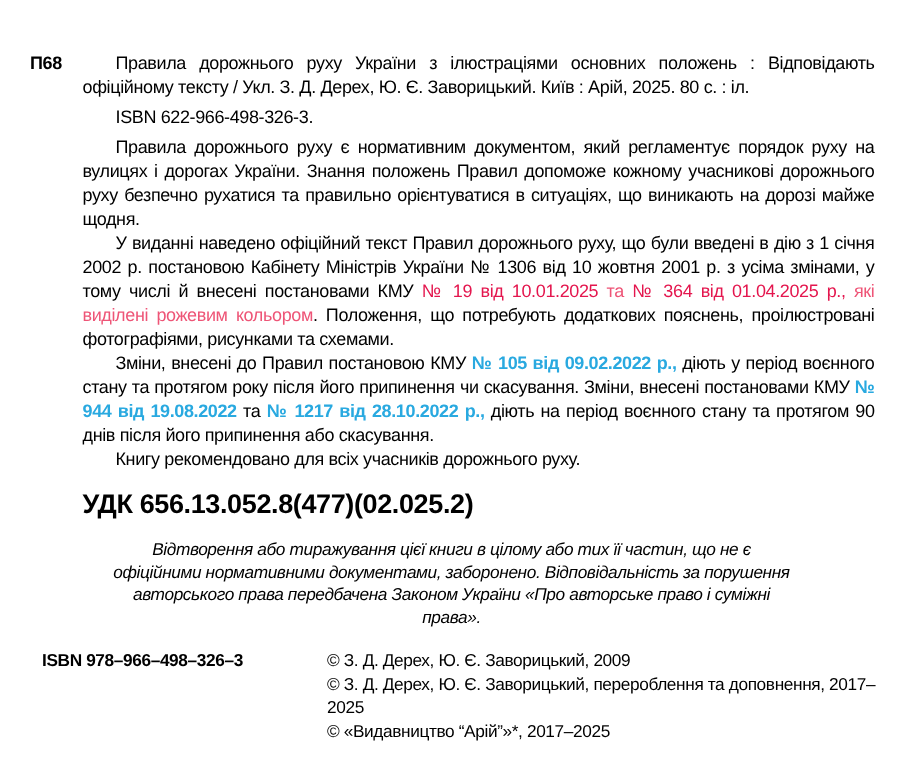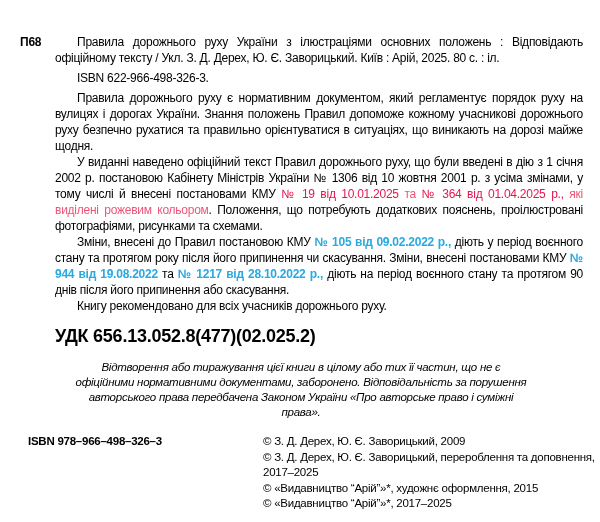--- a/index.html
+++ b/index.html
@@ -64,21 +64,20 @@
     font-style: italic;
     font-size: 11.5px;
     line-height: 15px;
   }
   .footer {
     display: flex;
     margin-top: 14px;
     padding-left: 28px;
     font-size: 11.5px;
     line-height: 15.5px;
-    gap: 45px;
   }
   .footer-isbn {
     font-weight: bold;
     width: 190px;
     flex: 0 0 190px;
   }
   .copyrights { flex: 1; }
 </style>
 </head>
 <body>
@@ -103,17 +102,16 @@
     <p class="udc">УДК 656.13.052.8(477)(02.025.2)</p>
 
     <p class="disclaimer">Відтворення або тиражування цієї книги в цілому або тих її частин, що не є офіційними нормативними документами, заборонено. Відповідальність за порушення авторського права передбачена Законом України «Про авторське право і суміжні права».</p>
   </div>
 
   <div class="footer">
     <div class="footer-isbn">ISBN 978–966–498–326–3</div>
     <div class="copyrights">
       <div>© З. Д. Дерех, Ю. Є. Заворицький, 2009</div>
       <div>© З. Д. Дерех, Ю. Є. Заворицький, перероблення та доповнення, 2017–2025</div>
-      <div>© «Видавництво “Арій”»*, художнє оформлення, 2015</div>
       <div>© «Видавництво “Арій”»*, 2017–2025</div>
     </div>
   </div>
 </div>
 
 </body></html>

